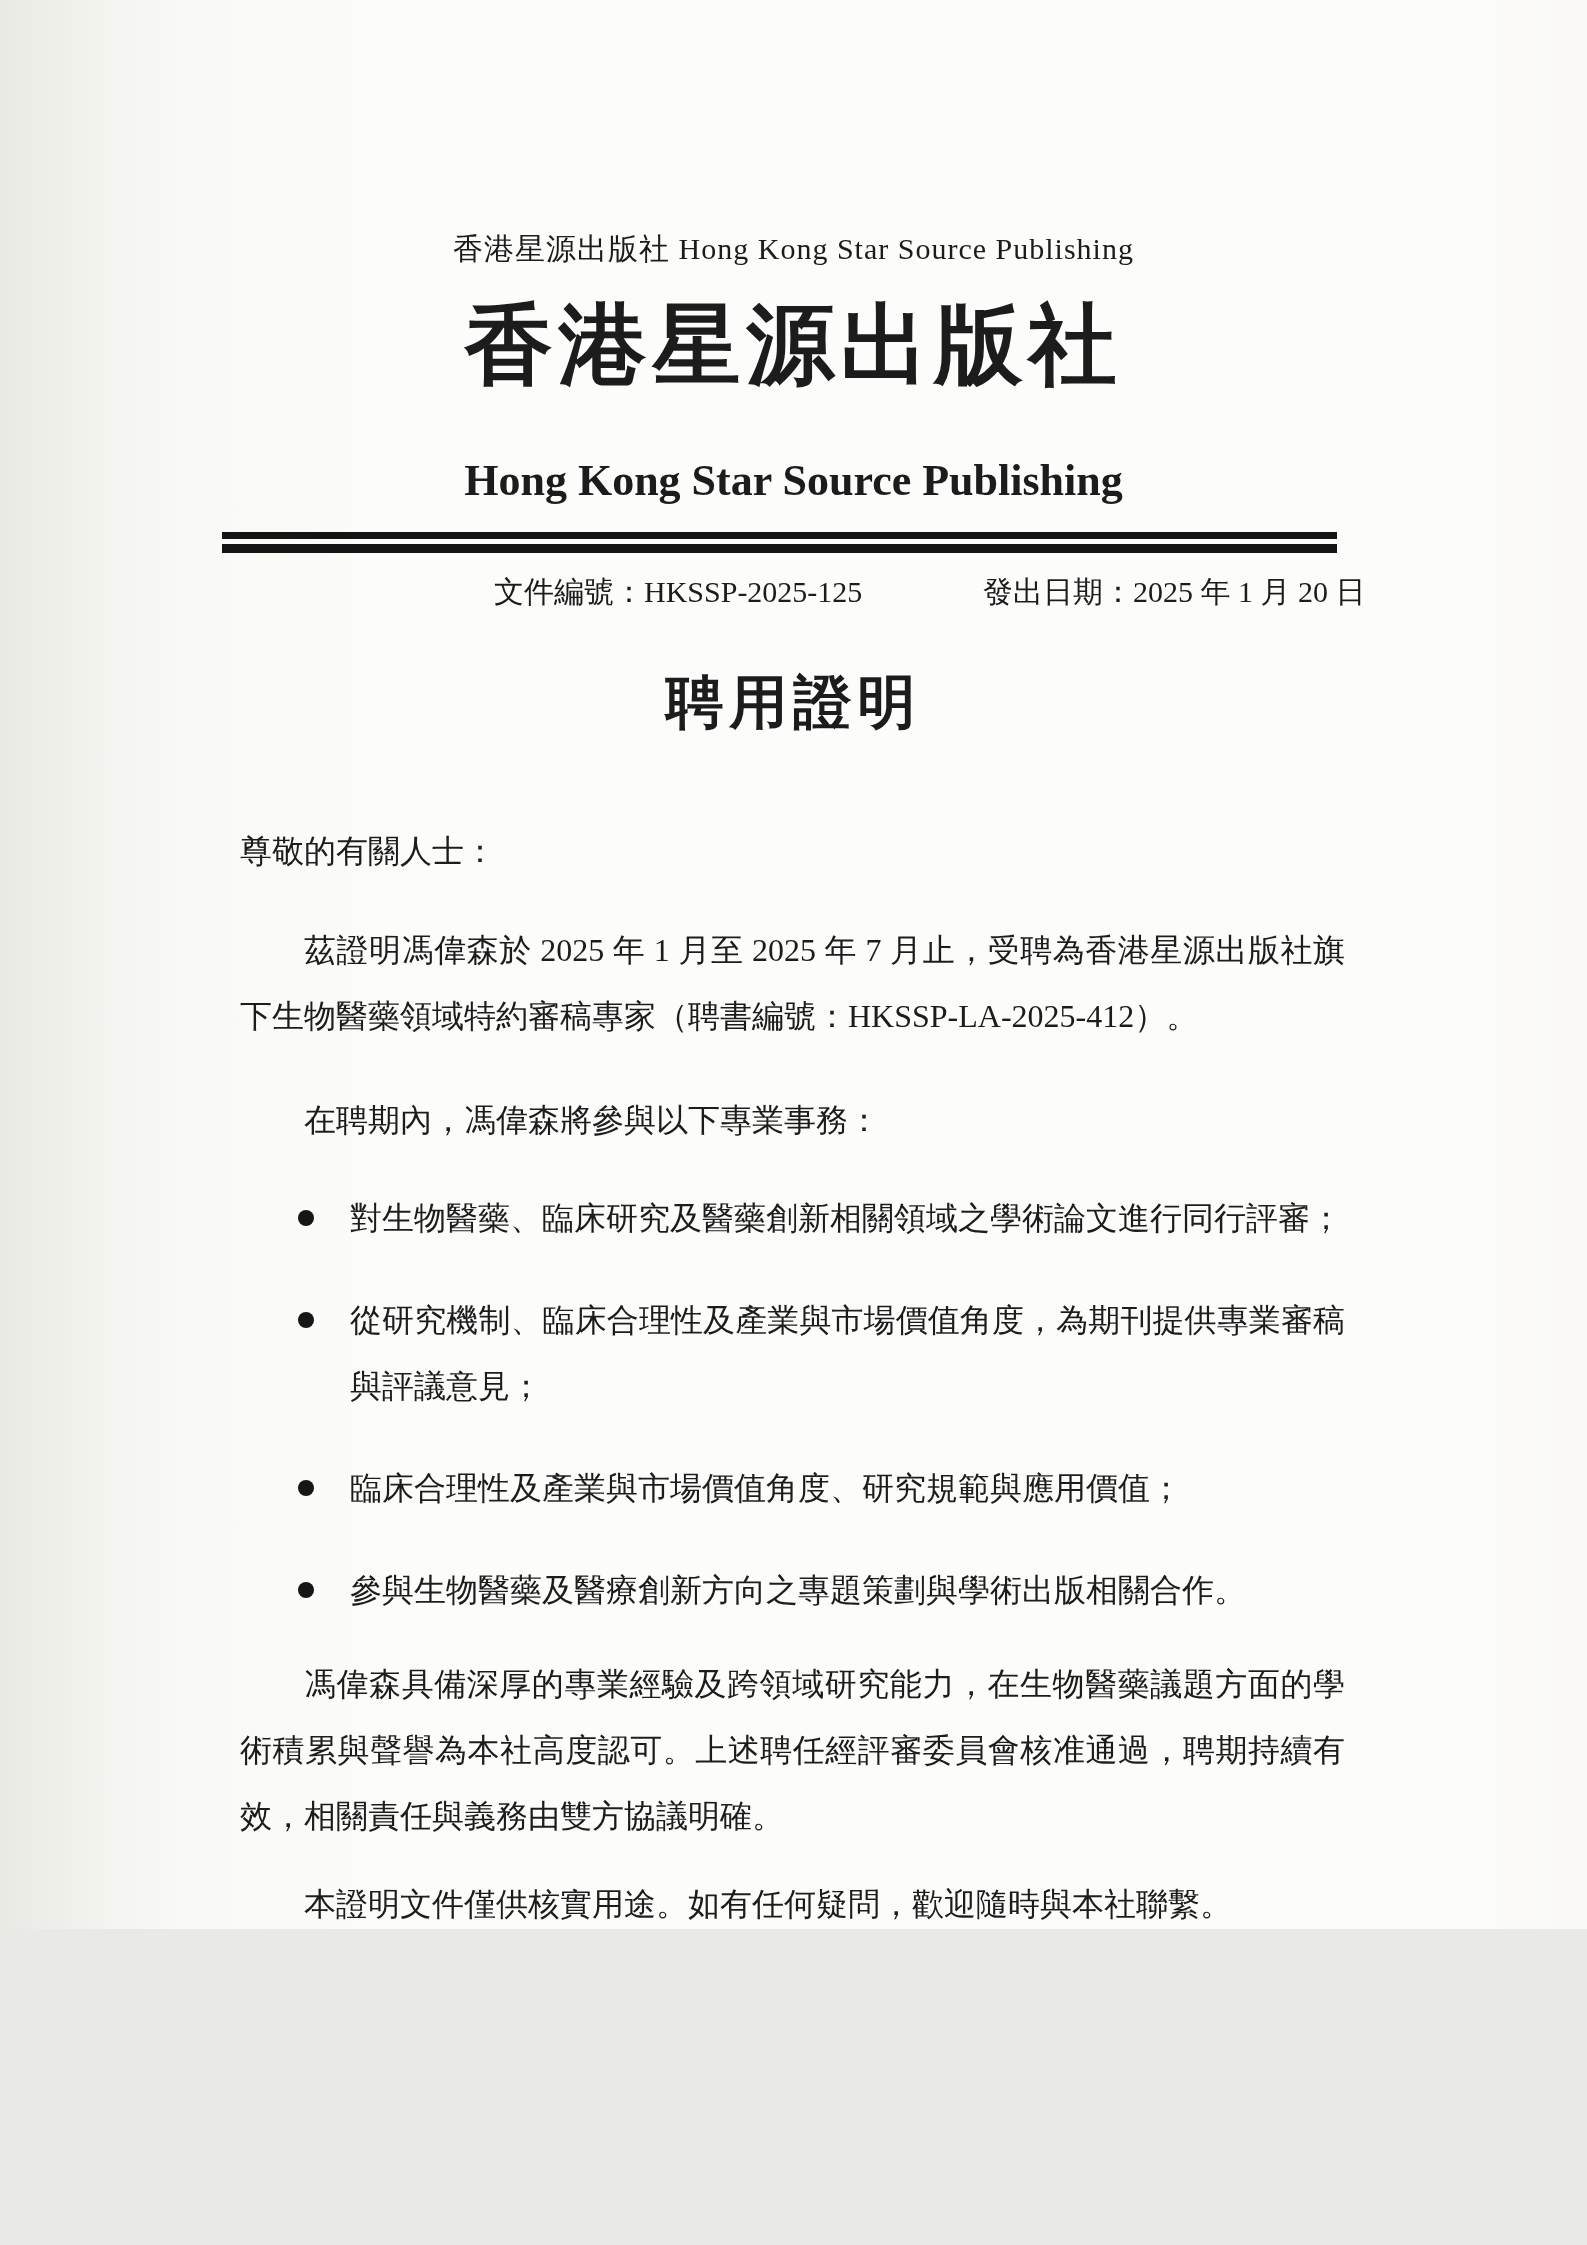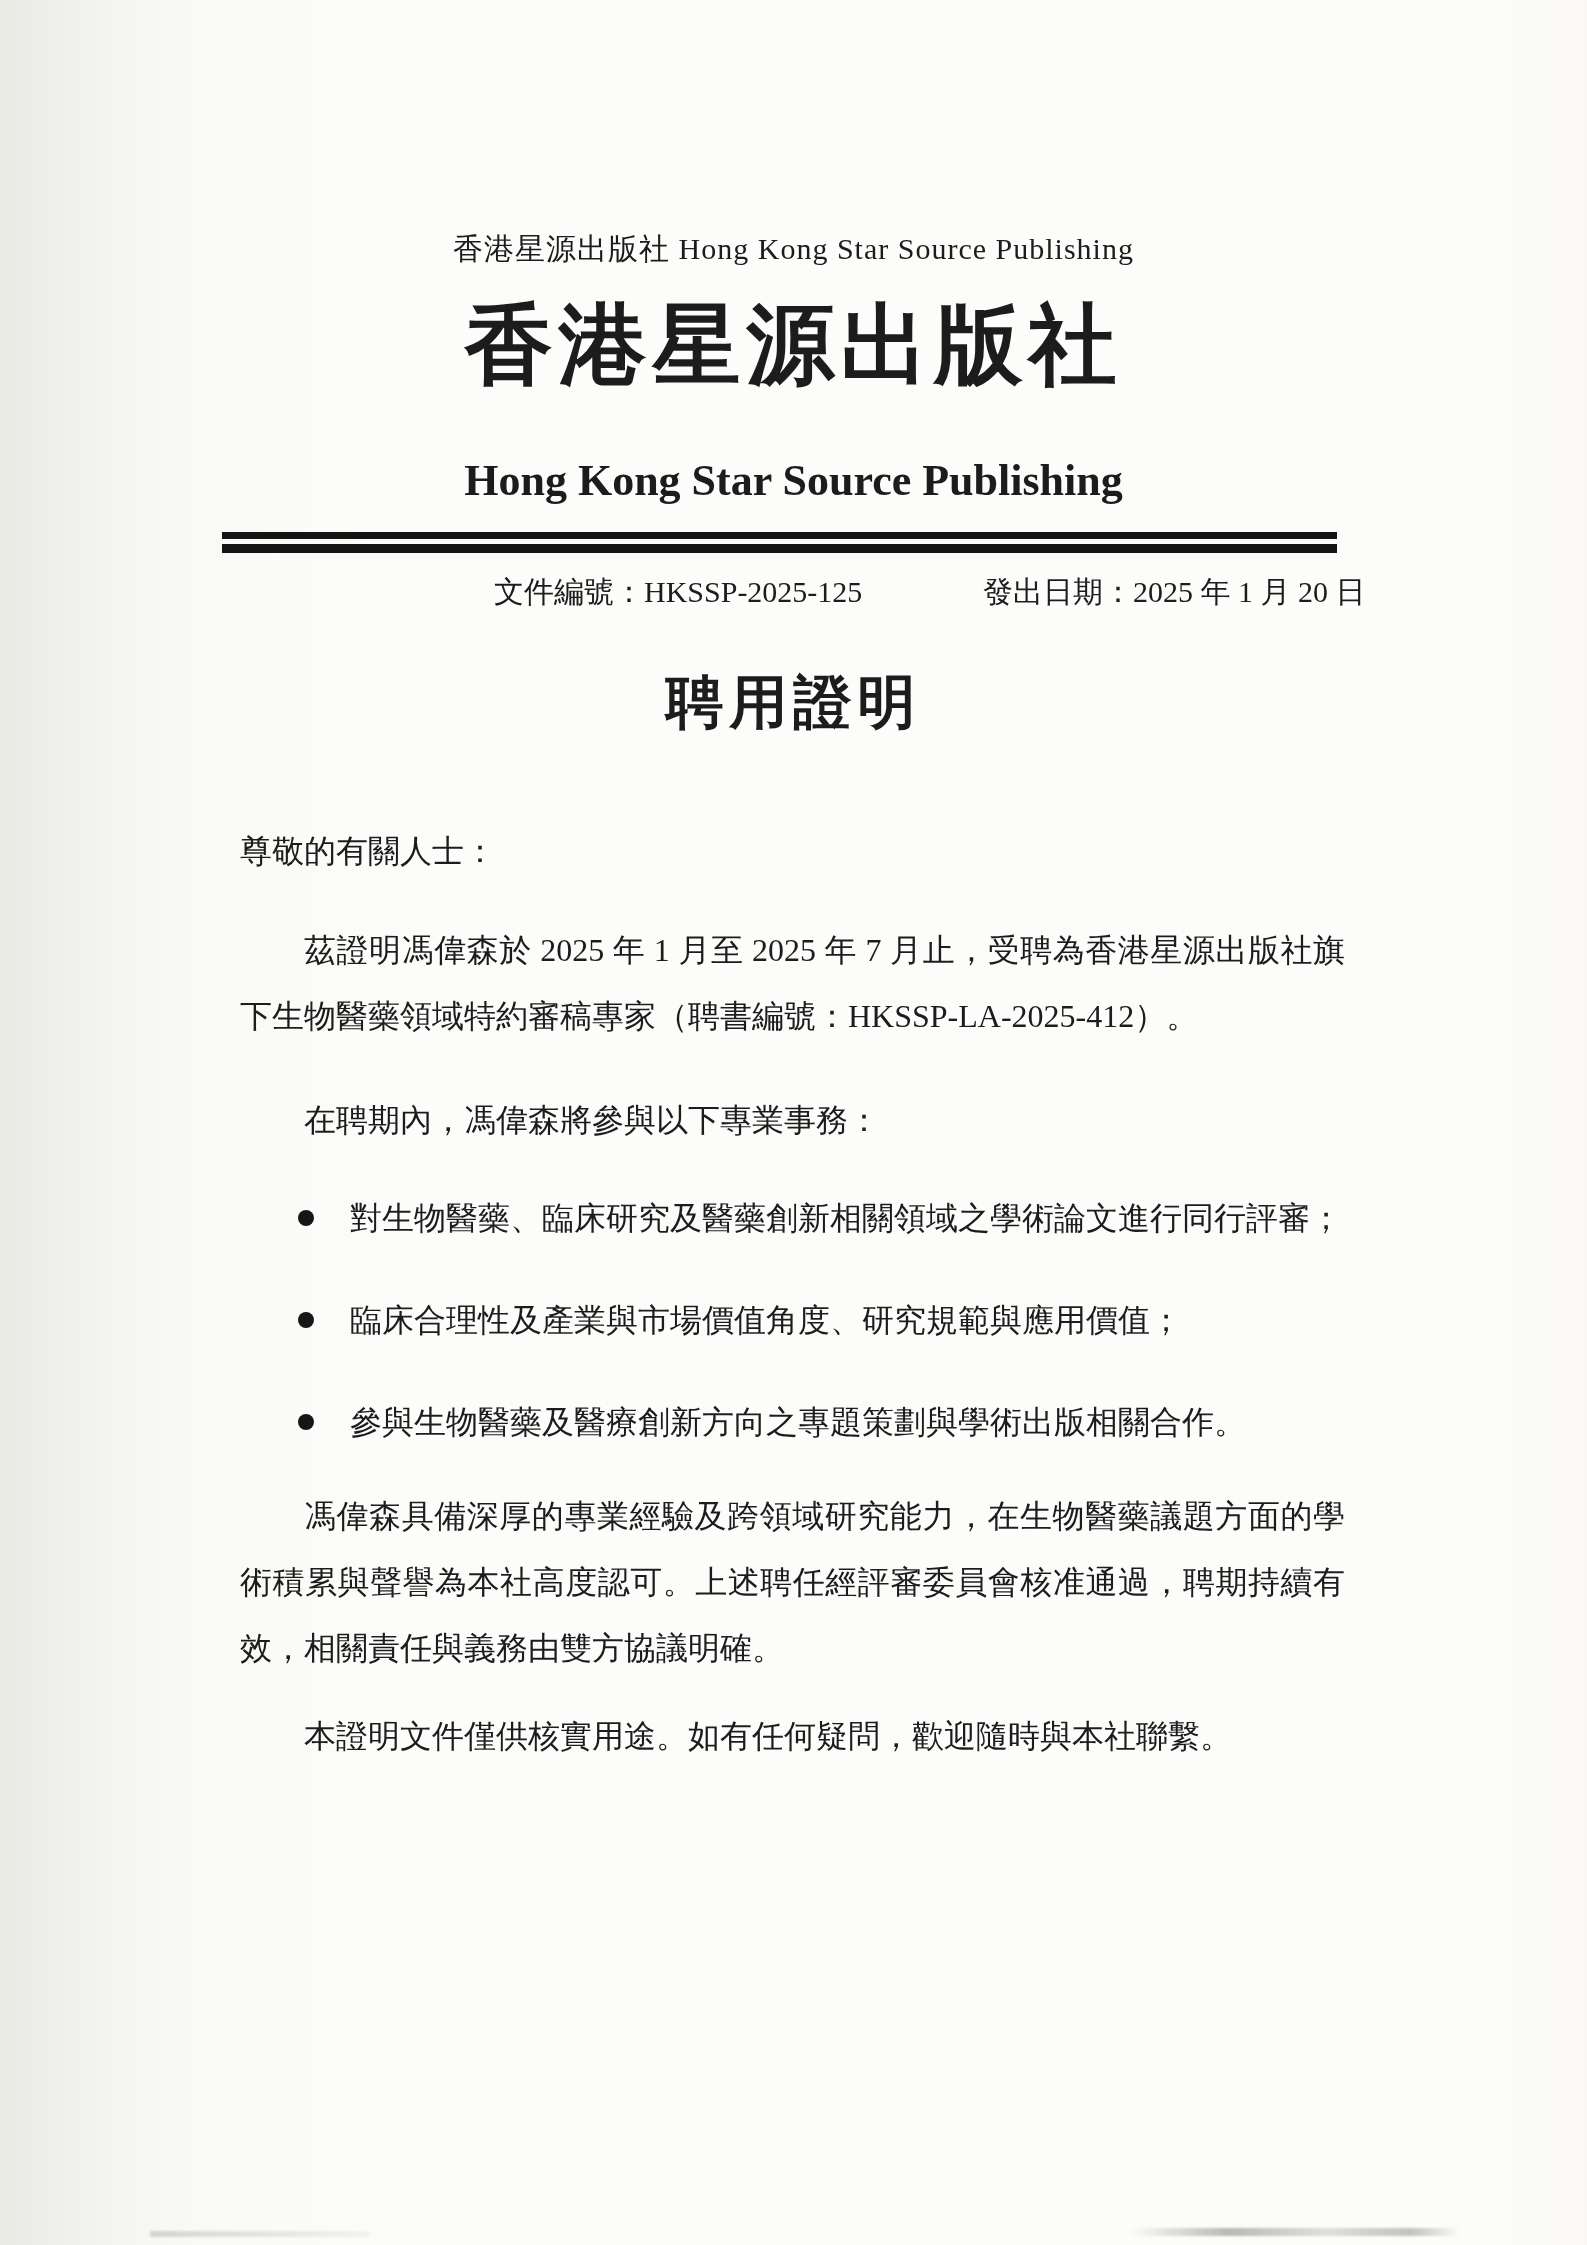--- a/index.html
+++ b/index.html
@@ -3,21 +3,21 @@
 <meta charset="utf-8">
 <style>
   html, body {
     margin: 0;
     padding: 0;
     background: #e9e9e7;
   }
   .page {
     position: relative;
     width: 1587px;
-    height: 2245px;
+    height: 1929px;
     margin: 0 auto;
     overflow: hidden;
     color: #1c1c1c;
     background:
       linear-gradient(90deg, #f3f3ef 0px, #f9f9f6 170px, #fcfcfa 420px, #fcfcfa 92%, #faf9f6 100%),
       #fcfcfa;
     font-family: "Liberation Serif", "DejaVu Serif", serif;
     box-sizing: border-box;
     padding-top: 230px;
   }
@@ -171,20 +171,24 @@
 
     <p class="para indent p-duties">在聘期內，馮偉森將參與以下專業事務：</p>
 
     <ul class="duties">
       <li>
         <span class="bullet-dot"></span>
         <span>對生物醫藥、臨床研究及醫藥創新相關領域之學術論文進行同行評審；</span>
       </li>
       <li>
         <span class="bullet-dot"></span>
+        <span>從研究機制、臨床合理性及產業與市場價值角度，為期刊提供專業審稿與評議意見；</span>
+      </li>
+      <li>
+        <span class="bullet-dot"></span>
         <span>臨床合理性及產業與市場價值角度、研究規範與應用價值；</span>
       </li>
       <li>
         <span class="bullet-dot"></span>
         <span>參與生物醫藥及醫療創新方向之專題策劃與學術出版相關合作。</span>
       </li>
     </ul>
 
     <p class="para indent p-endorse">馮偉森具備深厚的專業經驗及跨領域研究能力，在生物醫藥議題方面的學術積累與聲譽為本社高度認可。上述聘任經評審委員會核准通過，聘期持續有效，相關責任與義務由雙方協議明確。</p>
 

